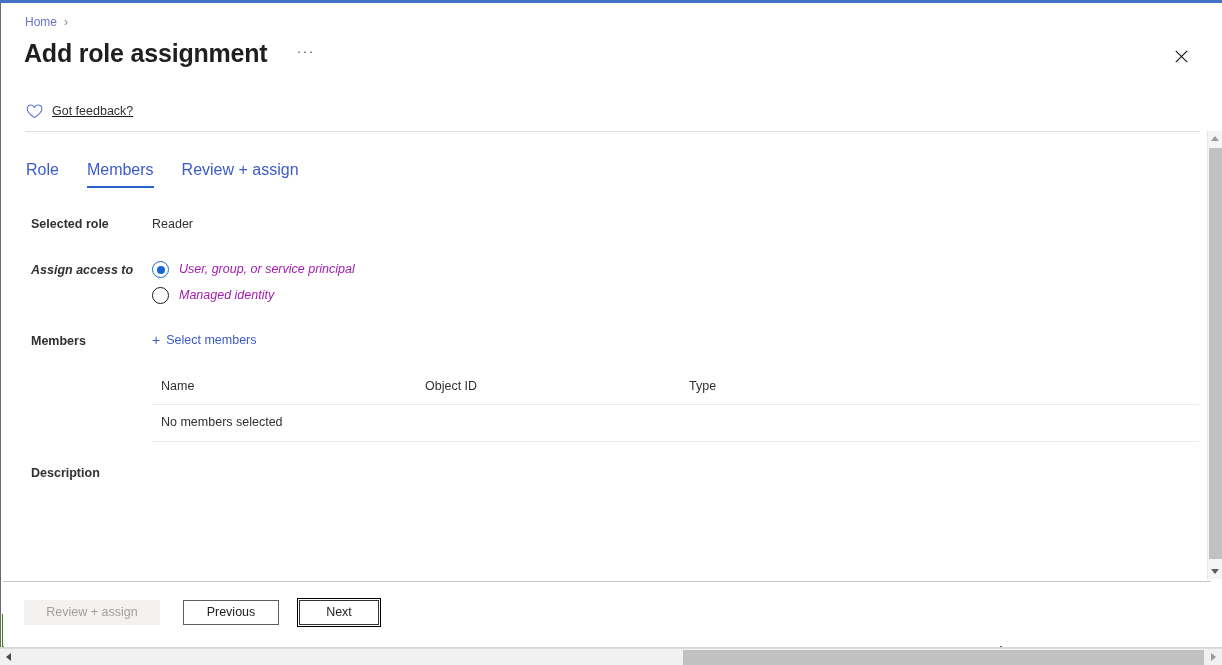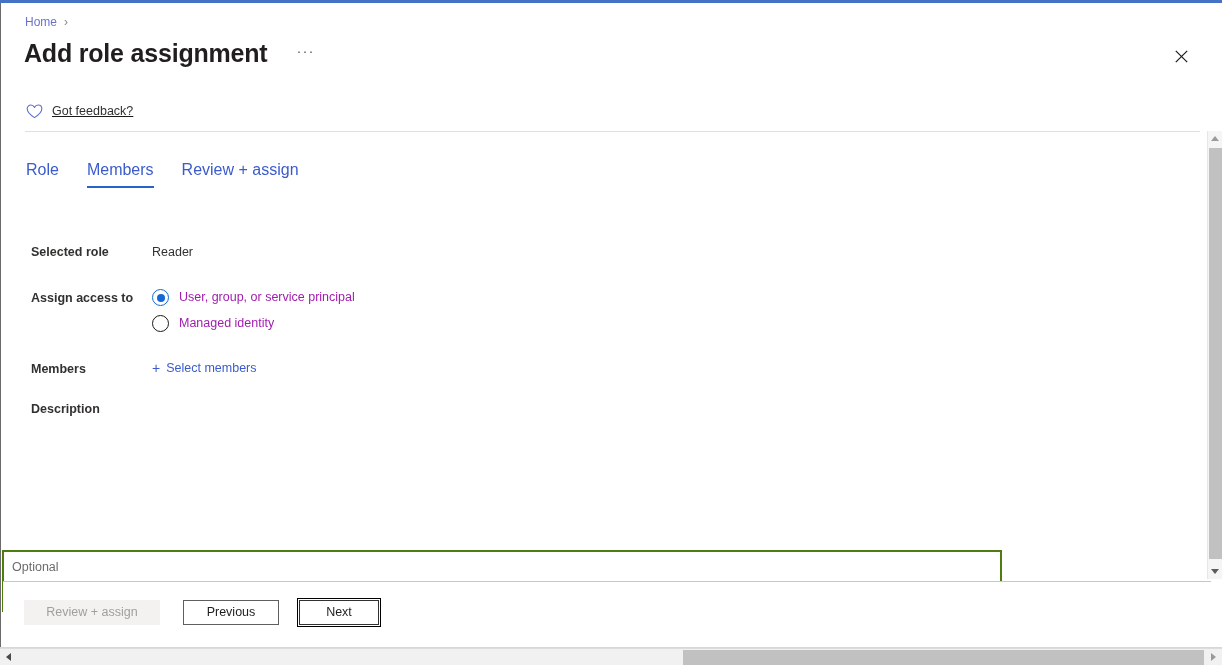--- a/index.html
+++ b/index.html
@@ -495,28 +495,28 @@
     <div class="header-divider"></div>
 
     <div class="tabs">
       <div class="tab">Role</div>
       <div class="tab active">Members</div>
       <div class="tab">Review + assign</div>
     </div>
 
     <div class="form">
 
-      <div class="form-row" style="margin-bottom:28px;margin-top:28px;">
+      <div class="form-row" style="margin-bottom:28px;">
         <div class="form-label">Selected role</div>
         <div class="form-field">
           <div class="static-value">Reader</div>
         </div>
       </div>
 
-      <div class="form-row" style="margin-bottom:28px;">
+      <div class="form-row" style="margin-bottom:28px;font-style:italic;">
         <div class="form-label">Assign access to</div>
         <div class="form-field">
           <div class="radio-group">
             <div class="radio-item checked">
               <span class="radio-outer">
                   <span class="radio-inner"></span>
                 </span>
               <span class="radio-label">User, group, or service principal</span>
             </div>
             <div class="radio-item">
@@ -530,20 +530,34 @@
       </div>
 
       <div class="form-row" style="margin-bottom:0;">
         <div class="form-label">Members</div>
         <div class="form-field">
           <div class="cmd-link">
             <span class="plus-glyph">+</span>
             <span>Select members</span>
           </div>
 
+          <table class="members-table" style="margin-top:29px;">
+            <thead>
+              <tr>
+                <th class="col-name">Name</th>
+                <th class="col-objid">Object ID</th>
+                <th class="col-type">Type</th>
+              </tr>
+            </thead>
+            <tbody>
+              <tr>
+                <td colspan="3">No members selected</td>
+              </tr>
+            </tbody>
+          </table>
         </div>
       </div>
 
       <div class="form-row" style="margin-top:22px;flex-direction:column;">
         <div class="form-label">Description</div>
         <div class="form-field">
           <textarea class="desc-textarea" placeholder="Optional" style=""></textarea>
         </div>
       </div>
 

